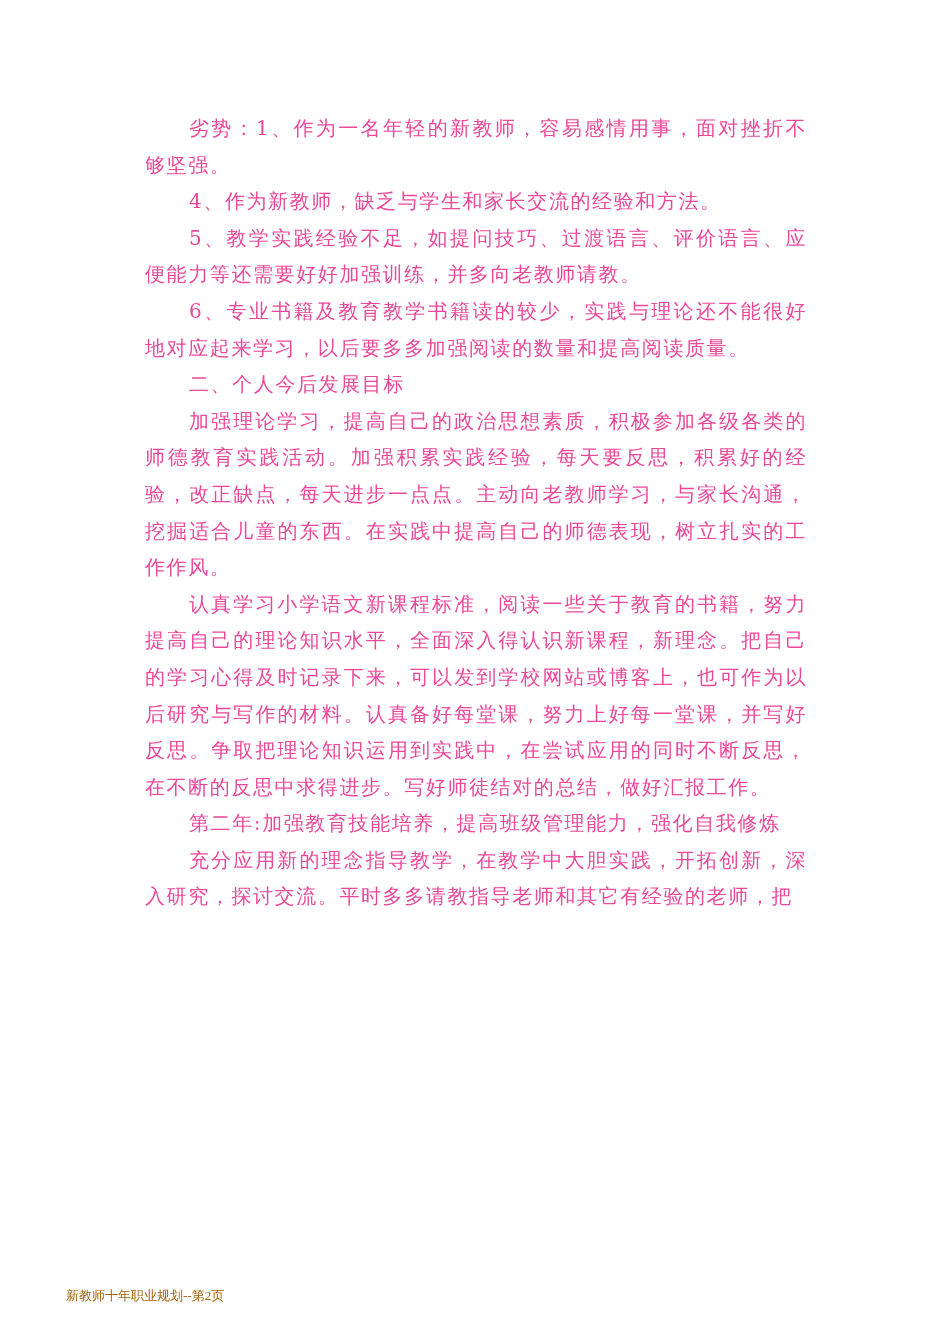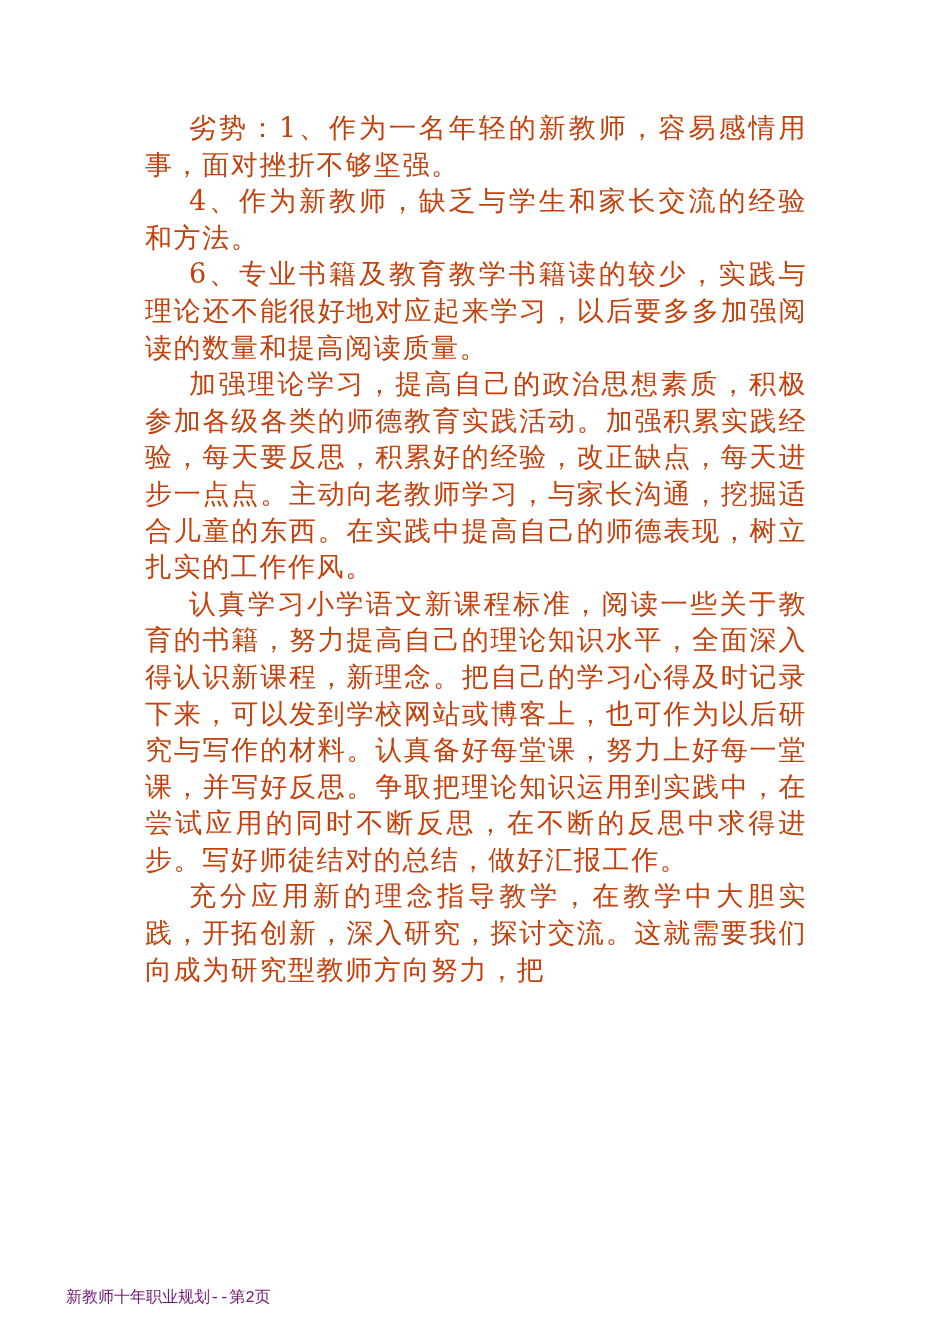--- a/index.html
+++ b/index.html
@@ -19,48 +19,51 @@
       width: 950px;
       height: 1344px;
       background: #ffffff;
     }
     .content {
       position: absolute;
       left: 145px;
       top: 110px;
       width: 662px;
       font-family: "DejaVu Serif", "Liberation Serif", serif;
-      font-size: 27px;
+      font-size: 20px;
       line-height: 36.6px;
-      color: #c2410c;
+      color: #ec4899;
       letter-spacing: 1.6px;
     }
     .para {
       margin: 0;
       text-indent: 44px;
       text-align: justify;
       text-justify: inter-character;
     }
     .footer {
       position: absolute;
       left: 66px;
       top: 1287px;
-      font-family: Liberation Mono, monospace;
-      font-size: 16px;
-      color: #701a75;
+      font-family: Liberation Serif, serif;
+      font-size: 13px;
+      color: #a16207;
       letter-spacing: 0px;
     }
   </style>
 </head>
 <body>
 
 <div class="page">
   <div class="content">
     <p class="para">劣势：1、作为一名年轻的新教师，容易感情用事，面对挫折不够坚强。</p>
     <p class="para">4、作为新教师，缺乏与学生和家长交流的经验和方法。</p>
+    <p class="para">5、教学实践经验不足，如提问技巧、过渡语言、评价语言、应便能力等还需要好好加强训练，并多向老教师请教。</p>
     <p class="para">6、专业书籍及教育教学书籍读的较少，实践与理论还不能很好地对应起来学习，以后要多多加强阅读的数量和提高阅读质量。</p>
+    <p class="para">二、个人今后发展目标</p>
     <p class="para">加强理论学习，提高自己的政治思想素质，积极参加各级各类的师德教育实践活动。加强积累实践经验，每天要反思，积累好的经验，改正缺点，每天进步一点点。主动向老教师学习，与家长沟通，挖掘适合儿童的东西。在实践中提高自己的师德表现，树立扎实的工作作风。</p>
     <p class="para">认真学习小学语文新课程标准，阅读一些关于教育的书籍，努力提高自己的理论知识水平，全面深入得认识新课程，新理念。把自己的学习心得及时记录下来，可以发到学校网站或博客上，也可作为以后研究与写作的材料。认真备好每堂课，努力上好每一堂课，并写好反思。争取把理论知识运用到实践中，在尝试应用的同时不断反思，在不断的反思中求得进步。写好师徒结对的总结，做好汇报工作。</p>
-    <p class="para">充分应用新的理念指导教学，在教学中大胆实践，开拓创新，深入研究，探讨交流。这就需要我们向成为研究型教师方向努力，把</p>
+    <p class="para">第二年:加强教育技能培养，提高班级管理能力，强化自我修炼</p>
+    <p class="para">充分应用新的理念指导教学，在教学中大胆实践，开拓创新，深入研究，探讨交流。平时多多请教指导老师和其它有经验的老师，把</p>
   </div>
 
   <div class="footer">新教师十年职业规划--第2页</div>
 </div>
 
 </body></html>

